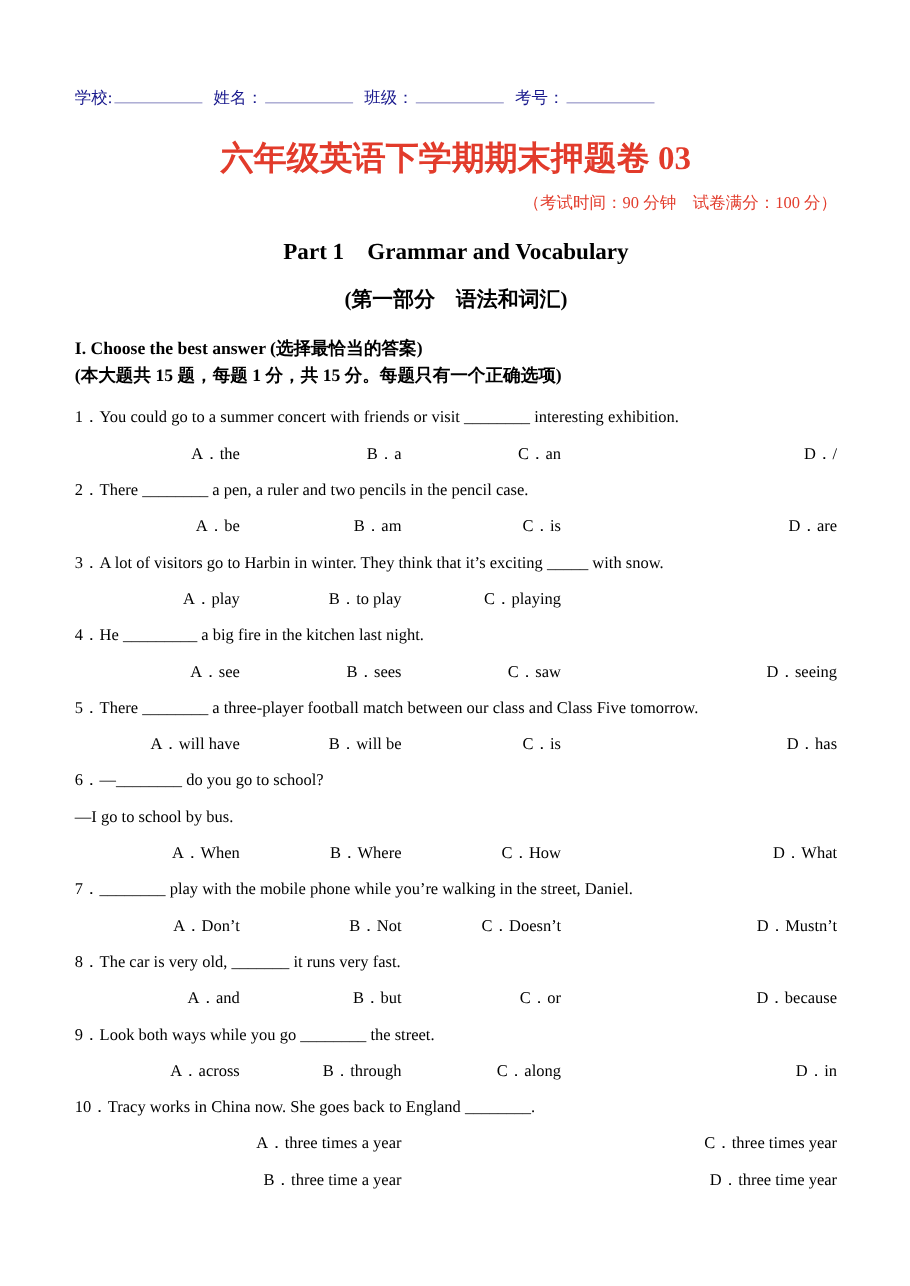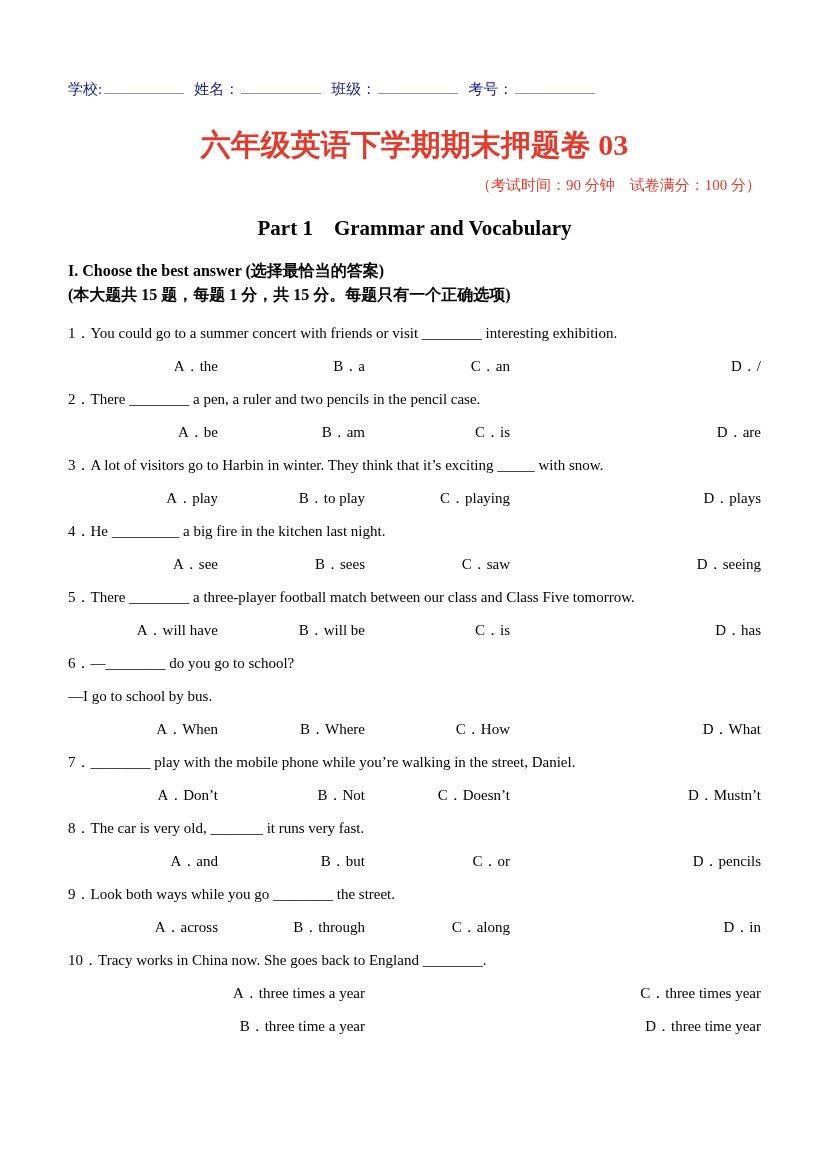--- a/index.html
+++ b/index.html
@@ -65,58 +65,59 @@
   <div class="header-line">
     <span>学校:</span><span class="blank"></span><span>姓名：</span><span class="blank"></span><span>班级：</span><span class="blank"></span><span>考号：</span><span class="blank"></span>
   </div>
 
   <h1 class="exam-title">六年级英语下学期期末押题卷 03</h1>
 
   <div class="exam-meta">（考试时间：90 分钟　试卷满分：100 分）</div>
 
   <h2 class="part-heading-en">Part 1    Grammar and Vocabulary</h2>
 
+  <h3 class="part-heading-zh">(第一部分　语法和词汇)</h3>
 
   <div class="section-heading">I. Choose the best answer (选择最恰当的答案)</div>
 
   <div class="section-note">(本大题共 15 题，每题 1 分，共 15 分。每题只有一个正确选项)</div>
 
   <div>
       <div class="question">
         <div class="qline">1．You could go to a summer concert with friends or visit ________ interesting exhibition.</div>
         <div class="options qline cols4"><span class="opt">A．the</span><span class="opt">B．a</span><span class="opt">C．an</span><span class="opt">D．/</span></div>
       </div>
       <div class="question">
         <div class="qline">2．There ________ a pen, a ruler and two pencils in the pencil case.</div>
         <div class="options qline cols4"><span class="opt">A．be</span><span class="opt">B．am</span><span class="opt">C．is</span><span class="opt">D．are</span></div>
       </div>
       <div class="question">
         <div class="qline">3．A lot of visitors go to Harbin in winter. They think that it’s exciting _____ with snow.</div>
-        <div class="options qline cols4"><span class="opt">A．play</span><span class="opt">B．to play</span><span class="opt">C．playing</span><span class="opt">D．plays</span></div>
+        <div class="options qline cols4"><span class="opt">A．play</span><span class="opt">B．to play</span><span class="opt">C．playing</span></div>
       </div>
       <div class="question">
         <div class="qline">4．He _________ a big fire in the kitchen last night.</div>
         <div class="options qline cols4"><span class="opt">A．see</span><span class="opt">B．sees</span><span class="opt">C．saw</span><span class="opt">D．seeing</span></div>
       </div>
       <div class="question">
         <div class="qline">5．There ________ a three-player football match between our class and Class Five tomorrow.</div>
         <div class="options qline cols4"><span class="opt">A．will have</span><span class="opt">B．will be</span><span class="opt">C．is</span><span class="opt">D．has</span></div>
       </div>
       <div class="question">
         <div class="qline">6．—________ do you go to school?</div>
         <div class="qline">—I go to school by bus.</div>
         <div class="options qline cols4"><span class="opt">A．When</span><span class="opt">B．Where</span><span class="opt">C．How</span><span class="opt">D．What</span></div>
       </div>
       <div class="question">
         <div class="qline">7．________ play with the mobile phone while you’re walking in the street, Daniel.</div>
         <div class="options qline cols4"><span class="opt">A．Don’t</span><span class="opt">B．Not</span><span class="opt">C．Doesn’t</span><span class="opt">D．Mustn’t</span></div>
       </div>
       <div class="question">
         <div class="qline">8．The car is very old, _______ it runs very fast.</div>
-        <div class="options qline cols4"><span class="opt">A．and</span><span class="opt">B．but</span><span class="opt">C．or</span><span class="opt">D．pencils</span></div>
+        <div class="options qline cols4"><span class="opt">A．and</span><span class="opt">B．but</span><span class="opt">C．or</span><span class="opt">D．because</span></div>
       </div>
       <div class="question">
         <div class="qline">9．Look both ways while you go ________ the street.</div>
         <div class="options qline cols4"><span class="opt">A．across</span><span class="opt">B．through</span><span class="opt">C．along</span><span class="opt">D．in</span></div>
       </div>
       <div class="question">
         <div class="qline">10．Tracy works in China now. She goes back to England ________.</div>
         <div class="options qline cols2"><span class="opt">A．three times a year</span><span class="opt">C．three times year</span><span class="opt">B．three time a year</span><span class="opt">D．three time year</span></div>
       </div>
     </div>

